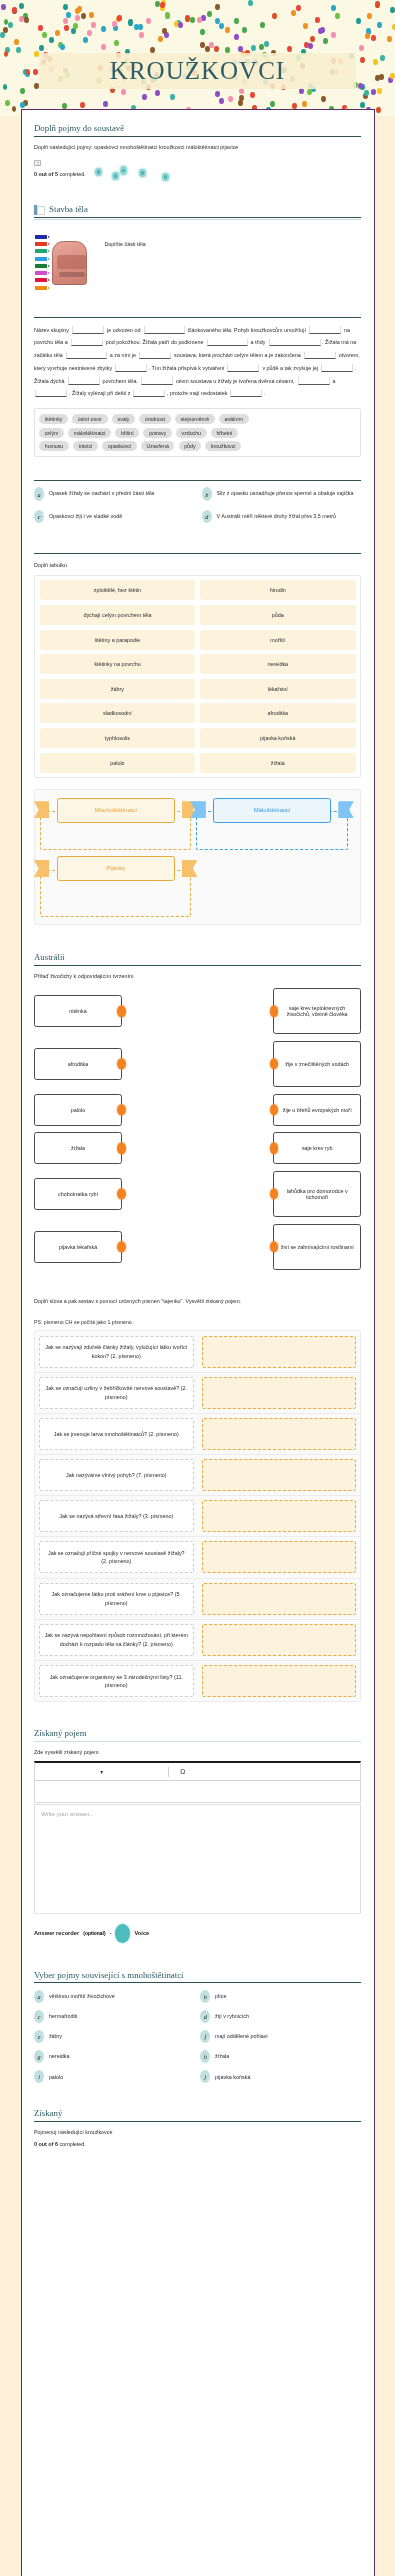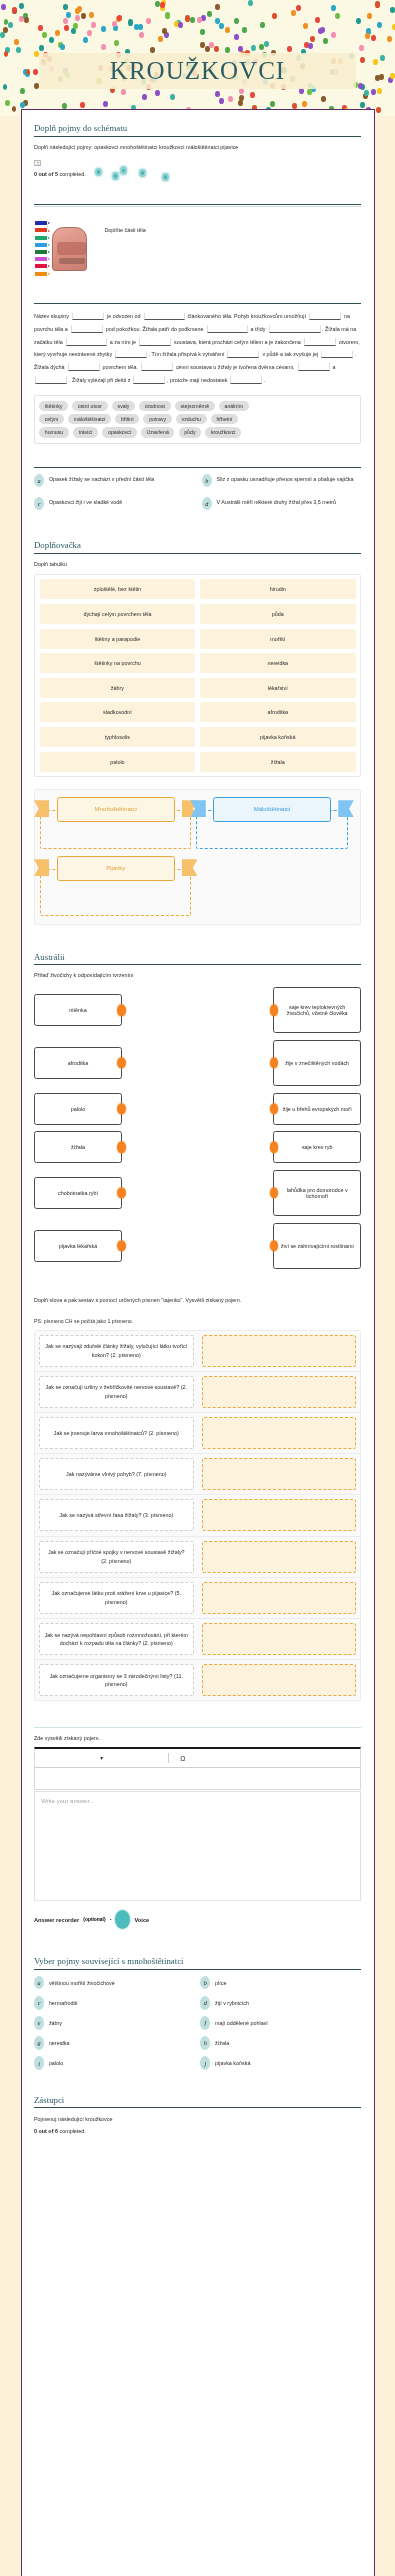--- a/index.html
+++ b/index.html
@@ -444,21 +444,21 @@
     </div>
   <div class="title-band">
     <div class="title-text">KROUŽKOVCI</div>
   </div>
 </div>
 
 <div class="sheet">
   <div class="inner">
 
     <div class="sec">
-      <div class="sec-head">Doplň pojmy do schématu</div>
+      <div class="sec-head">Doplň pojmy do soustavě</div>
       <div class="rule"></div>
       <div class="instr">Doplň následující pojmy: opaskovci mnohoštětinatci kroužkovci máloštětinatci pijavice</div>
       <div style="position:relative;height:32px;margin-top:6.2px;">
         <span class="broken-img"></span>
         <div class="completed">
           <b>0 out of 5</b><span> completed.</span>
         </div>
         <div class="drop" style="left:61px;top:9.3px;">
             <i></i>
           </div>
@@ -471,20 +471,27 @@
         <div class="drop" style="left:105px;top:10.3px;">
             <i></i>
           </div>
         <div class="drop" style="left:128px;top:14.4px;">
             <i></i>
           </div>
       </div>
     </div>
 
     <div class="sec">
+      <div class="sec-head">
+        <span class="doc-icon">
+          <span class="bar"></span>
+            <span class="pg"></span>
+        </span>
+        <span>Stavba těla</span>
+      </div>
       <div class="rule"></div>
       <div class="rule-thin" style="margin-top:-5.2px;"></div>
       <div style="display:flex;align-items:flex-start;gap:14.4px;padding-top:5.2px;">
         <div class="diagram">
           <div class="lbl" style="top:3.1px;background:#1f2ea8;color:#1f2ea8;"></div>
           <div class="lbl" style="top:10.3px;background:#e13b22;color:#e13b22;"></div>
           <div class="lbl" style="top:17.5px;background:#1fa86b;color:#1fa86b;"></div>
           <div class="lbl" style="top:25px;background:#2e9fe0;color:#2e9fe0;"></div>
           <div class="lbl" style="top:32px;background:#1d7a36;color:#1d7a36;"></div>
           <div class="lbl" style="top:39px;background:#cf4fd0;color:#cf4fd0;"></div>
@@ -546,21 +553,20 @@
           <div class="choice-txt">Opaskovci žijí i ve sladké vodě</div>
         </div>
         <div class="choice">
           <div class="bullet">d</div>
           <div class="choice-txt">V Austrálii měří některé druhy žížal přes 3,5 metrů</div>
         </div>
       </div>
     </div>
 
     <div class="sec" style="padding-top:30px;">
-      <div class="sec-head">Doplňovačka</div>
       <div class="rule"></div>
       <div class="instr">Doplň tabulku</div>
       <div class="mtable">
         <div class="mrow">
           <div class="mcell">zploštělé, bez štětin</div>
           <div class="mcell">hirudin</div>
         </div>
         <div class="mrow">
           <div class="mcell">dýchají celým povrchem těla</div>
           <div class="mcell">půda</div>
@@ -749,20 +755,21 @@
         <div class="cwrow">
           <div class="cwq">Jak označujeme organismy se 3 zárodečnými listy? (11. písmeno)</div>
           <div class="cwcellwrap">
               <div class="cwa" style="flex:1;"></div>
             </div>
         </div>
       </div>
     </div>
 
     <div class="sec" style="padding-top:26px;">
+      <div class="sec-head">Získaný pojem</div>
       <div class="rule" style="border-top-color:#cfe3e6;"></div>
       <div class="instr">Zde vysvětli získaný pojem.</div>
 
       <div class="editor">
         <div class="toolbar">
           <div class="tb-item">▾</div>
           <div class="tb-div"></div>
           <div class="tb-omega">Ω</div>
         </div>
         <div class="editor-body"></div>
@@ -820,21 +827,21 @@
           <span class="ltxt">palolo</span>
         </div>
         <div class="litem">
           <span class="lbullet">j</span>
           <span class="ltxt">pijavka koňská</span>
         </div>
       </div>
     </div>
 
     <div class="sec" style="padding-top:25px;padding-bottom:15.5px;">
-      <div class="sec-head">Zástupci</div>
+      <div class="sec-head">Získaný</div>
       <div class="rule"></div>
       <div class="instr">Pojmenuj následující kroužkovce</div>
       <div class="completed">
         <b>0 out of 6</b><span> completed.</span>
       </div>
     </div>
 
   </div>
 </div>
 

